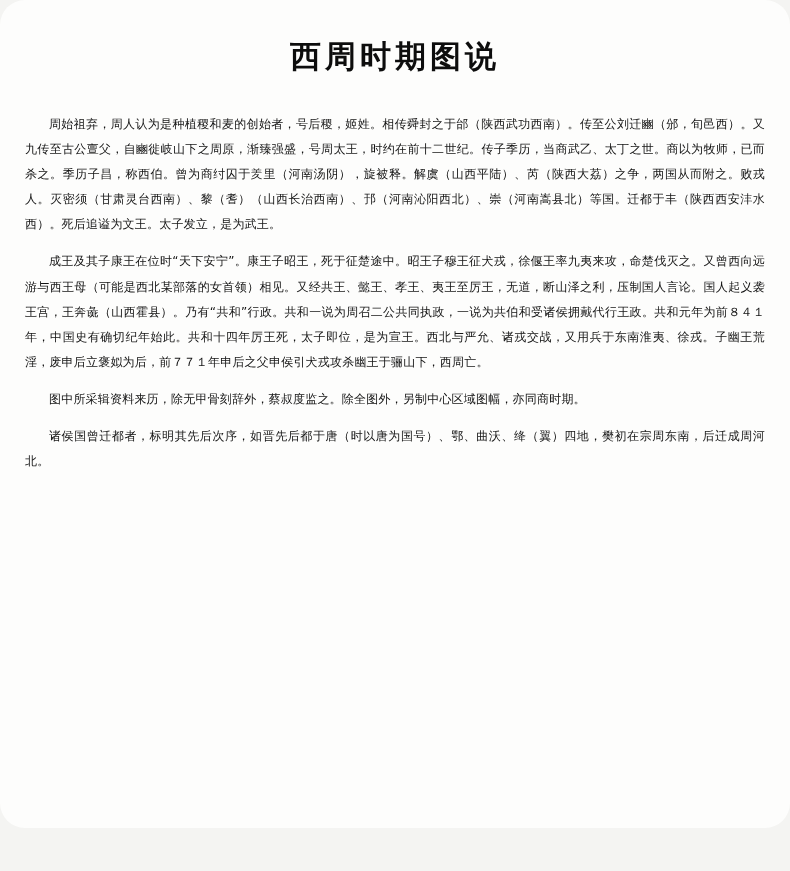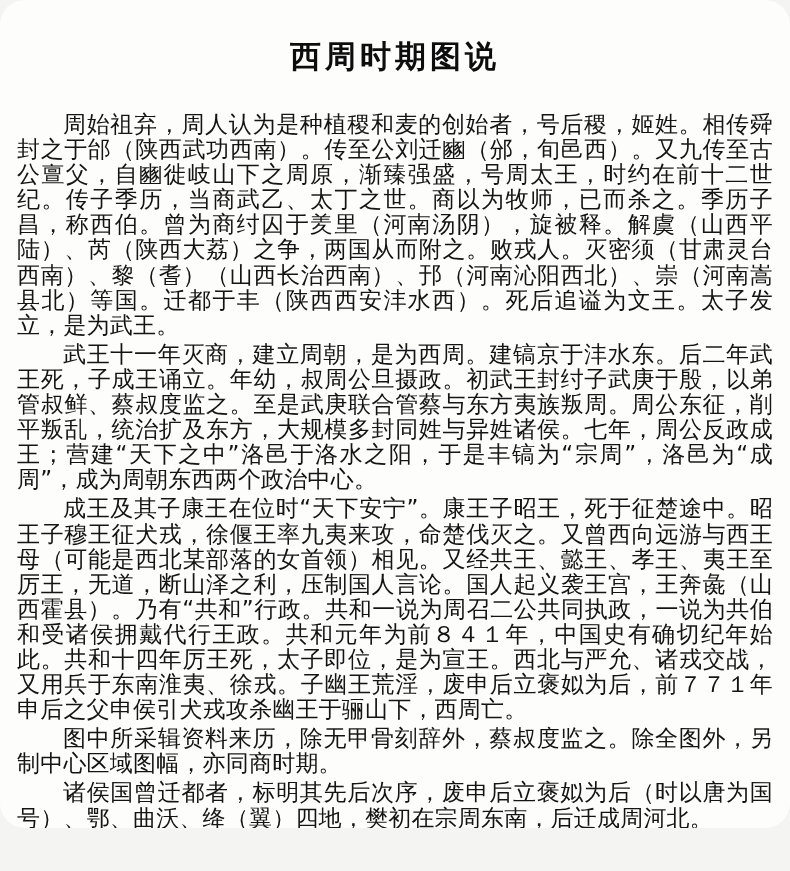--- a/index.html
+++ b/index.html
@@ -22,35 +22,34 @@
   }
   .title {
     text-align: center;
     font-size: 31px;
     font-weight: bold;
     letter-spacing: 4px;
     margin: 6px 0 34px 0;
     color: #0d0d0d;
   }
   .body-text p {
-    margin: 4px;
-    font-size: 23px;
+    margin: 12px;
+    font-size: 12px;
     line-height: 25.1px;
     text-align: justify;
     text-indent: 2em;
     letter-spacing: 0.2px;
     word-break: break-all;
     font-weight: 500;
   }
 </style>
 </head>
 <body>
 
 <div class="page">
   <h1 class="title">西周时期图说</h1>
   <div class="body-text">
     <p>周始祖弃，周人认为是种植稷和麦的创始者，号后稷，姬姓。相传舜封之于邰（陕西武功西南）。传至公刘迁豳（邠，旬邑西）。又九传至古公亶父，自豳徙岐山下之周原，渐臻强盛，号周太王，时约在前十二世纪。传子季历，当商武乙、太丁之世。商以为牧师，已而杀之。季历子昌，称西伯。曾为商纣囚于羑里（河南汤阴），旋被释。解虞（山西平陆）、芮（陕西大荔）之争，两国从而附之。败戎人。灭密须（甘肃灵台西南）、黎（耆）（山西长治西南）、邘（河南沁阳西北）、崇（河南嵩县北）等国。迁都于丰（陕西西安沣水西）。死后追谥为文王。太子发立，是为武王。</p>
-    <p>武王十一年灭商，建立周朝，是为西周。建镐京于沣水东。后二年武王死，子成王诵立。年幼，叔周公旦摄政。初武王封纣子武庚于殷，以弟管叔鲜、蔡叔度监之。至是武庚联合管蔡与东方夷族叛周。周公东征，削平叛乱，统治扩及东方，大规模多封同姓与异姓诸侯。七年，周公反政成王；营建“天下之中”洛邑于洛水之阳，于是丰镐为“宗周”，洛邑为“成周”，成为周朝东西两个政治中心。</p>
     <p>成王及其子康王在位时“天下安宁”。康王子昭王，死于征楚途中。昭王子穆王征犬戎，徐偃王率九夷来攻，命楚伐灭之。又曾西向远游与西王母（可能是西北某部落的女首领）相见。又经共王、懿王、孝王、夷王至厉王，无道，断山泽之利，压制国人言论。国人起义袭王宫，王奔彘（山西霍县）。乃有“共和”行政。共和一说为周召二公共同执政，一说为共伯和受诸侯拥戴代行王政。共和元年为前８４１年，中国史有确切纪年始此。共和十四年厉王死，太子即位，是为宣王。西北与严允、诸戎交战，又用兵于东南淮夷、徐戎。子幽王荒淫，废申后立褒姒为后，前７７１年申后之父申侯引犬戎攻杀幽王于骊山下，西周亡。</p>
     <p>图中所采辑资料来历，除无甲骨刻辞外，蔡叔度监之。除全图外，另制中心区域图幅，亦同商时期。</p>
-    <p>诸侯国曾迁都者，标明其先后次序，废申后立褒姒为后（时以唐为国号）、鄂、曲沃、绛（翼）四地，樊初在宗周东南，后迁成周河北。</p>
+    <p>诸侯国曾迁都者，标明其先后次序，如晋先后都于唐（时以唐为国号）、鄂、曲沃、绛（翼）四地，樊初在宗周东南，后迁成周河北。</p>
   </div>
 </div>
 
 </body></html>

